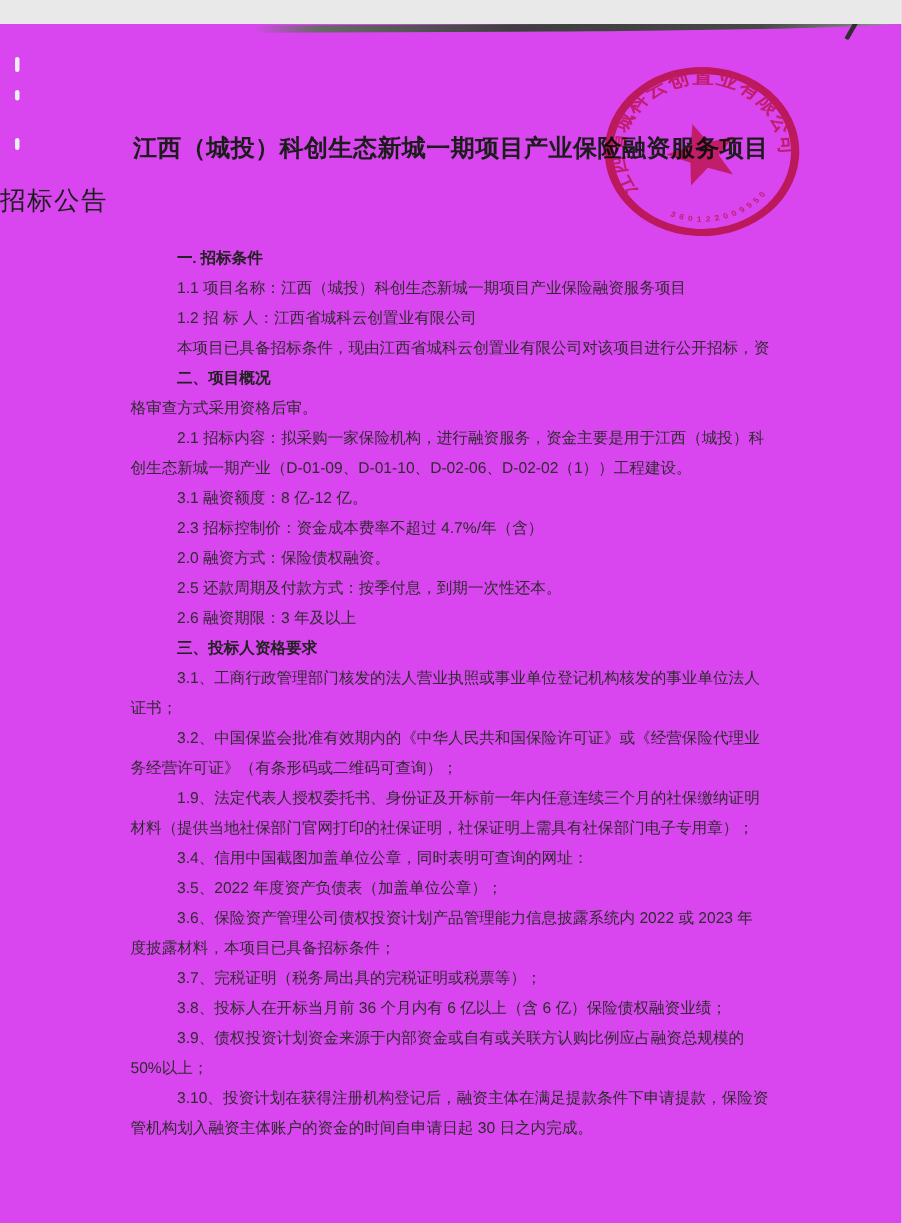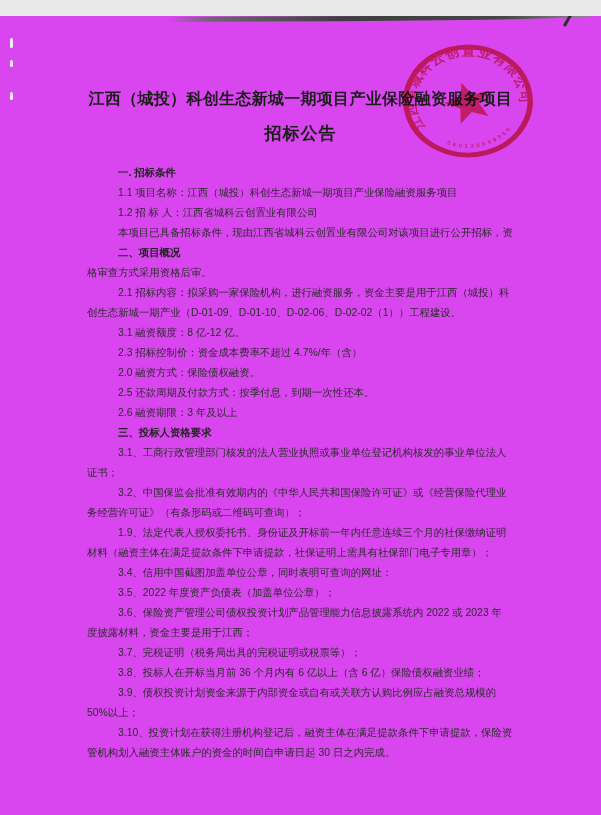--- a/index.html
+++ b/index.html
@@ -29,23 +29,23 @@
   
   .title{
     position:absolute;top:73px;left:0;width:100%;
     text-align:center;
     font-family:"Liberation Serif", serif;
     font-weight:700;font-size:16px;letter-spacing:.3px;
     color:#1c1c1c;white-space:nowrap;
   }
   .subtitle{
     position:absolute;top:106px;left:0;width:100%;
-    text-align:center;
+    text-align:left;
     font-family:"Liberation Serif", serif;
-    font-weight:700;font-size:17px;letter-spacing:1px;
+    font-weight:400;font-size:17px;letter-spacing:1px;
     color:#1c1c1c;
   }
   
   .seal{
     position:absolute;left:399px;top:25px;width:138px;height:120px;
     mix-blend-mode:multiply;opacity:.92;
     filter:blur(.35px) saturate(1.05);
   }
   .seal .ring{stroke:#cf3a42;stroke-width:8;fill:none;opacity:.9;}
   .seal .ringtext{fill:#d8505a;font-family:"Liberation Sans",sans-serif;font-weight:600;font-size:20.5px;letter-spacing:1.8px;opacity:.92;}
@@ -53,21 +53,21 @@
   .seal .serial{fill:#d8565f;font-family:"Liberation Sans",sans-serif;font-weight:600;font-size:8.5px;letter-spacing:4.2px;opacity:.9;}
   
   .body{
     position:absolute;left:87px;top:147px;width:440px;
     font-size:10.4px;color:#2d2d2d;letter-spacing:0;
   }
   .body .line{
     height:20px;line-height:20px;white-space:nowrap;
   }
   .body .indent{padding-left:31px;}
-  .body .heading{padding-left:31px;font-weight:700;color:#222;}
+  .body .heading{padding-left:31px;font-weight:700;color:#222;font-family:Liberation Serif, serif;}
 </style>
 </head>
 <body>
 
 <div class="page">
 
   <div class="scan-band"></div>
   <div class="scan-tick"></div>
   <div class="edge-dash d1"></div>
   <div class="edge-dash d2"></div>
@@ -104,25 +104,25 @@
       <div class="line indent">2.3 招标控制价：资金成本费率不超过 4.7%/年（含）</div>
       <div class="line indent">2.0 融资方式：保险债权融资。</div>
       <div class="line indent">2.5 还款周期及付款方式：按季付息，到期一次性还本。</div>
       <div class="line indent">2.6 融资期限：3 年及以上</div>
       <div class="line heading">三、投标人资格要求</div>
       <div class="line indent">3.1、工商行政管理部门核发的法人营业执照或事业单位登记机构核发的事业单位法人</div>
       <div class="line flush">证书；</div>
       <div class="line indent">3.2、中国保监会批准有效期内的《中华人民共和国保险许可证》或《经营保险代理业</div>
       <div class="line flush">务经营许可证》（有条形码或二维码可查询）；</div>
       <div class="line indent">1.9、法定代表人授权委托书、身份证及开标前一年内任意连续三个月的社保缴纳证明</div>
-      <div class="line flush">材料（融资主体在满足提款条件下申请提款，社保证明上需具有社保部门电子专用章）；</div>
+      <div class="line flush">材料（提供当地社保部门官网打印的社保证明，社保证明上需具有社保部门电子专用章）；</div>
       <div class="line indent">3.4、信用中国截图加盖单位公章，同时表明可查询的网址：</div>
       <div class="line indent">3.5、2022 年度资产负债表（加盖单位公章）；</div>
       <div class="line indent">3.6、保险资产管理公司债权投资计划产品管理能力信息披露系统内 2022 或 2023 年</div>
-      <div class="line flush">度披露材料，资金主要是用于江西；</div>
+      <div class="line flush">度披露材料，本项目已具备招标条件；</div>
       <div class="line indent">3.7、完税证明（税务局出具的完税证明或税票等）；</div>
       <div class="line indent">3.8、投标人在开标当月前 36 个月内有 6 亿以上（含 6 亿）保险债权融资业绩；</div>
       <div class="line indent">3.9、债权投资计划资金来源于内部资金或自有或关联方认购比例应占融资总规模的</div>
       <div class="line flush">50%以上；</div>
       <div class="line indent">3.10、投资计划在获得注册机构登记后，融资主体在满足提款条件下申请提款，保险资</div>
       <div class="line flush">管机构划入融资主体账户的资金的时间自申请日起 30 日之内完成。</div>
     </div>
 
 </div>
 

